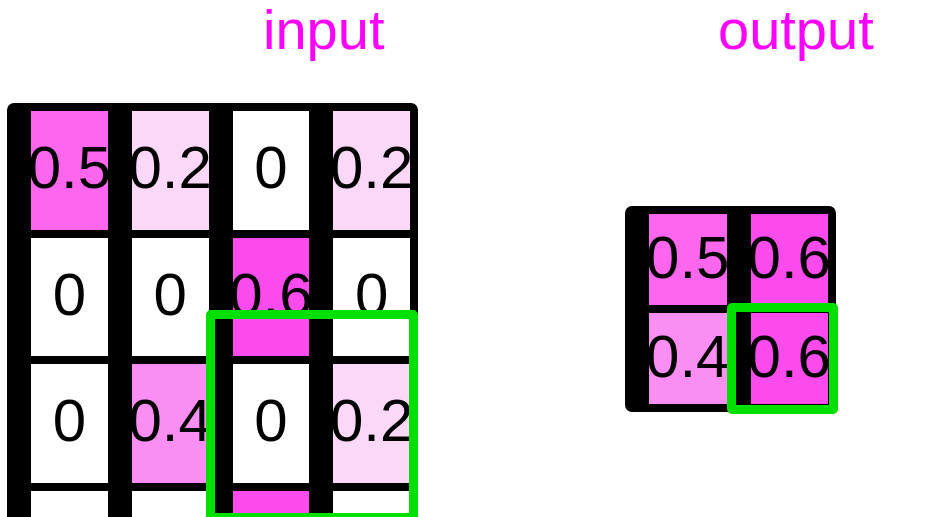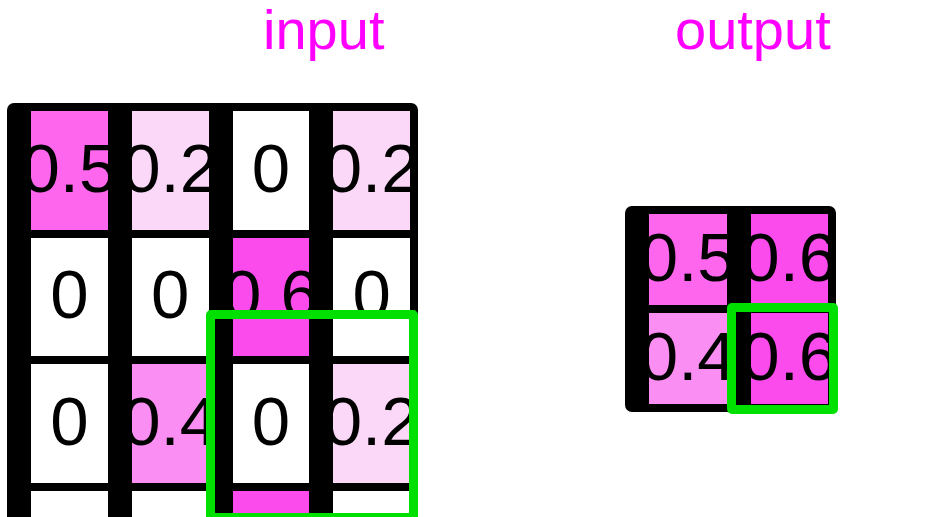--- a/index.html
+++ b/index.html
@@ -19,21 +19,21 @@
   .title {
     position: absolute;
     font-size: 56px;
     line-height: 1;
     color: #ff00ff;
     font-family: "Liberation Sans", sans-serif;
     white-space: nowrap;
     font-weight: 400;
   }
   #title-input  { left: 243px; top: 2px; margin-left: 20px; }
-  #title-output { left: 675px; top: 2px; }
+  #title-output { left: 718px; top: 2px; }
 
   
   .grid {
     position: absolute;
     background: #000000;
     border-radius: 7px;
     display: grid;
     gap: 8px;
     padding: 8px;
     box-sizing: border-box;
@@ -56,21 +56,21 @@
     grid-template-columns: repeat(2, 1fr);
     grid-template-rows: repeat(2, 1fr);
   }
 
   .cell {
     position: relative;
     display: flex;
     align-items: center;
     justify-content: center;
     background: #ffffff;
-    font-size: 69px;
+    font-size: 60px;
     line-height: 1;
     color: #000000;
     font-family: "Liberation Sans", sans-serif;
     overflow: hidden;
     margin-left: 16px;
   }
   .cell span { display: block; transform: translateY(-2px); }
 
   
   .highlight {

